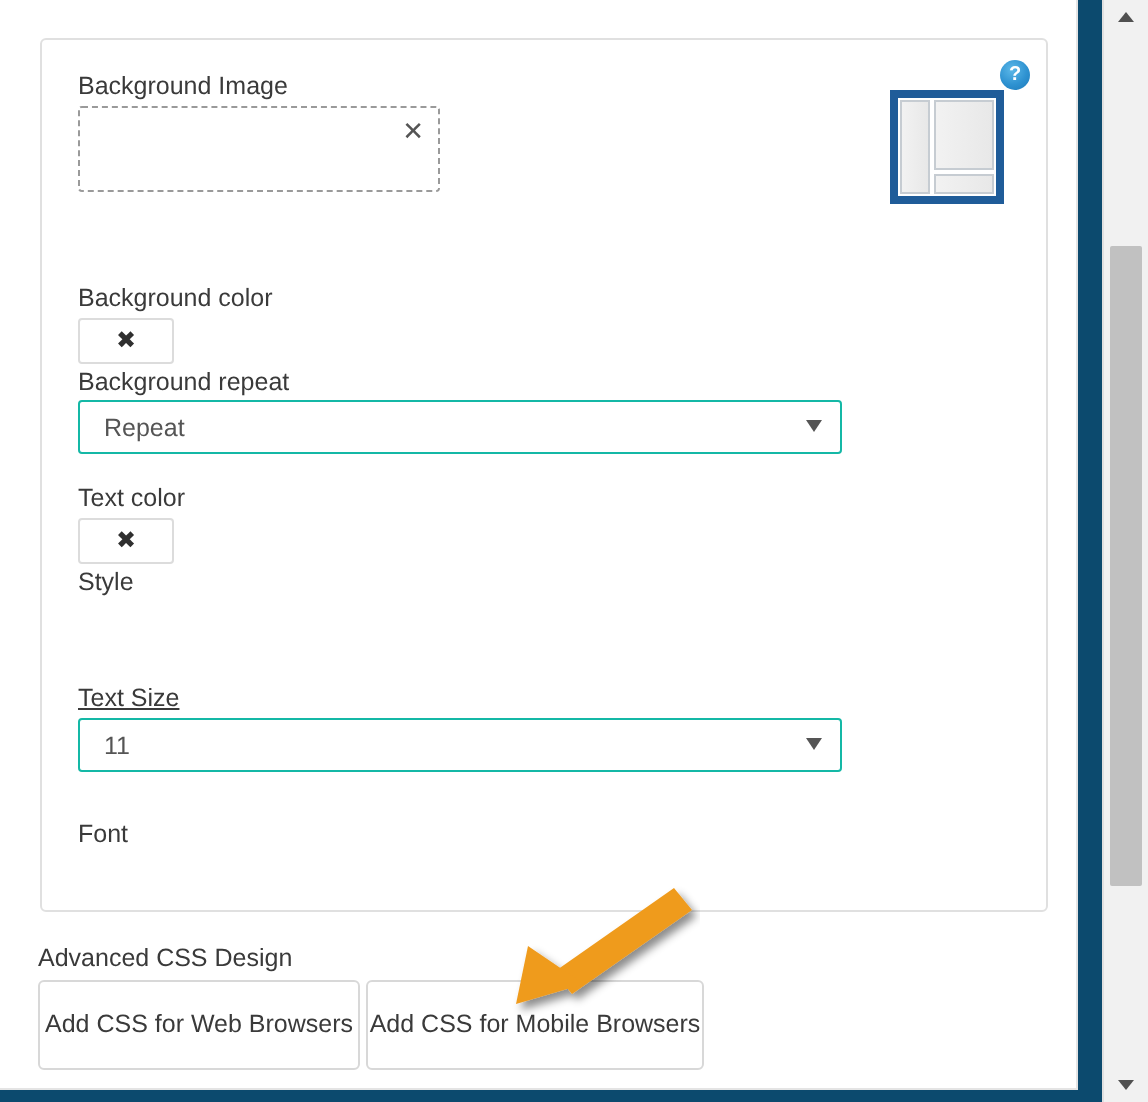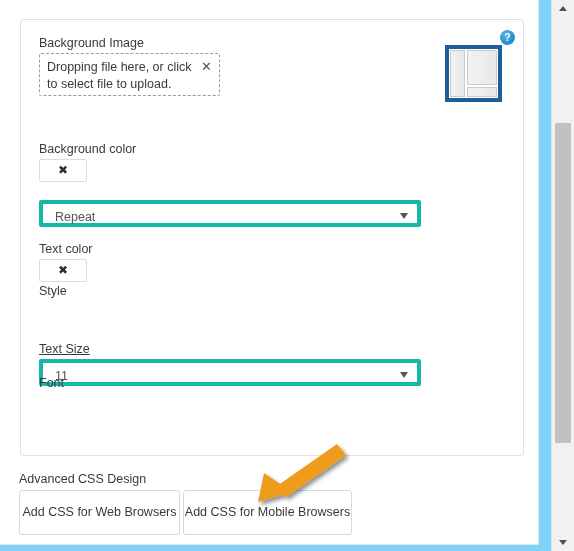--- a/index.html
+++ b/index.html
@@ -16,21 +16,21 @@
     color: #333333;
     -webkit-font-smoothing: antialiased;
   }
 
   
   #viewport {
     position: absolute;
     left: 0; top: 0;
     width: 551px;
     height: 551px;
-    background: #7dd3fc;
+    background: #0c4a6e;
     overflow: hidden;
   }
 
   
   #panel {
     position: absolute;
     left: 0; top: 0;
     width: 539px;
     height: 545px;
     background: #ffffff;
@@ -161,21 +161,21 @@
   }
 
   
   .select-box {
     position: absolute;
     left: 18px;
     width: 382px;
     height: 27px;
     box-sizing: border-box;
     background: #ffffff;
-    border: 4px solid #14b8a6;
+    border: 1px solid #14b8a6;
     border-radius: 2px;
     cursor: pointer;
   }
   .select-value {
     position: absolute;
     left: 12px;
     top: 5px;
     font-size: 12.5px;
     line-height: 16px;
     color: #555555;
@@ -195,21 +195,21 @@
   #bg-color-label   { left: 18px; top: 122px; }
   #bg-color-box     { left: 18px; top: 139px; }
   #bg-repeat-label  { left: 18px; top: 164px; }
   #bg-repeat-select { top: 180px; }
   #text-color-label { left: 18px; top: 222px; }
   #text-color-box   { left: 18px; top: 239px; }
   #style-label      { left: 18px; top: 264px; }
   #style-select     { top: 281px; }
   #text-size-label  { left: 18px; top: 322px; text-decoration: underline; }
   #text-size-select { top: 339px; }
-  #font-label       { left: 18px; top: 356px; }
+  #font-label       { left: 18px; top: 390px; }
   #font-select      { top: 387px; }
 
   
   #advanced-label {
     position: absolute;
     left: 19px;
     top: 472px;
     font-size: 12.5px;
     line-height: 14px;
     color: #3a3a3a;
@@ -288,38 +288,38 @@
 <body>
 
 <div id="viewport">
   <div id="panel">
 
     <div id="settings-card">
 
       <div class="field-label" id="bg-image-label">Background Image</div>
 
       <div id="dropzone">
-        <div id="dropzone-text">Dropping file here, or click to select file to upload.</div>
         <div id="dropzone-clear">✕</div>
       </div>
 
       <div id="thumb-wrap">
         <div id="thumb-frame">
           <div class="thumb-pane" id="thumb-left"></div>
           <div class="thumb-pane" id="thumb-right-top"></div>
           <div class="thumb-pane" id="thumb-right-bot"></div>
         </div>
         <div id="help-icon">?</div>
       </div>
 
       <div class="field-label" id="bg-color-label">Background color</div>
       <div class="color-box" id="bg-color-box">
         <div class="color-box-x">✖</div>
       </div>
 
+      <div class="field-label" id="bg-repeat-label">Background repeat</div>
       <div class="select-box" id="bg-repeat-select">
         <div class="select-value">Repeat</div>
         <div class="select-caret"></div>
       </div>
 
       <div class="field-label" id="text-color-label">Text color</div>
       <div class="color-box" id="text-color-box">
         <div class="color-box-x">✖</div>
       </div>
 

